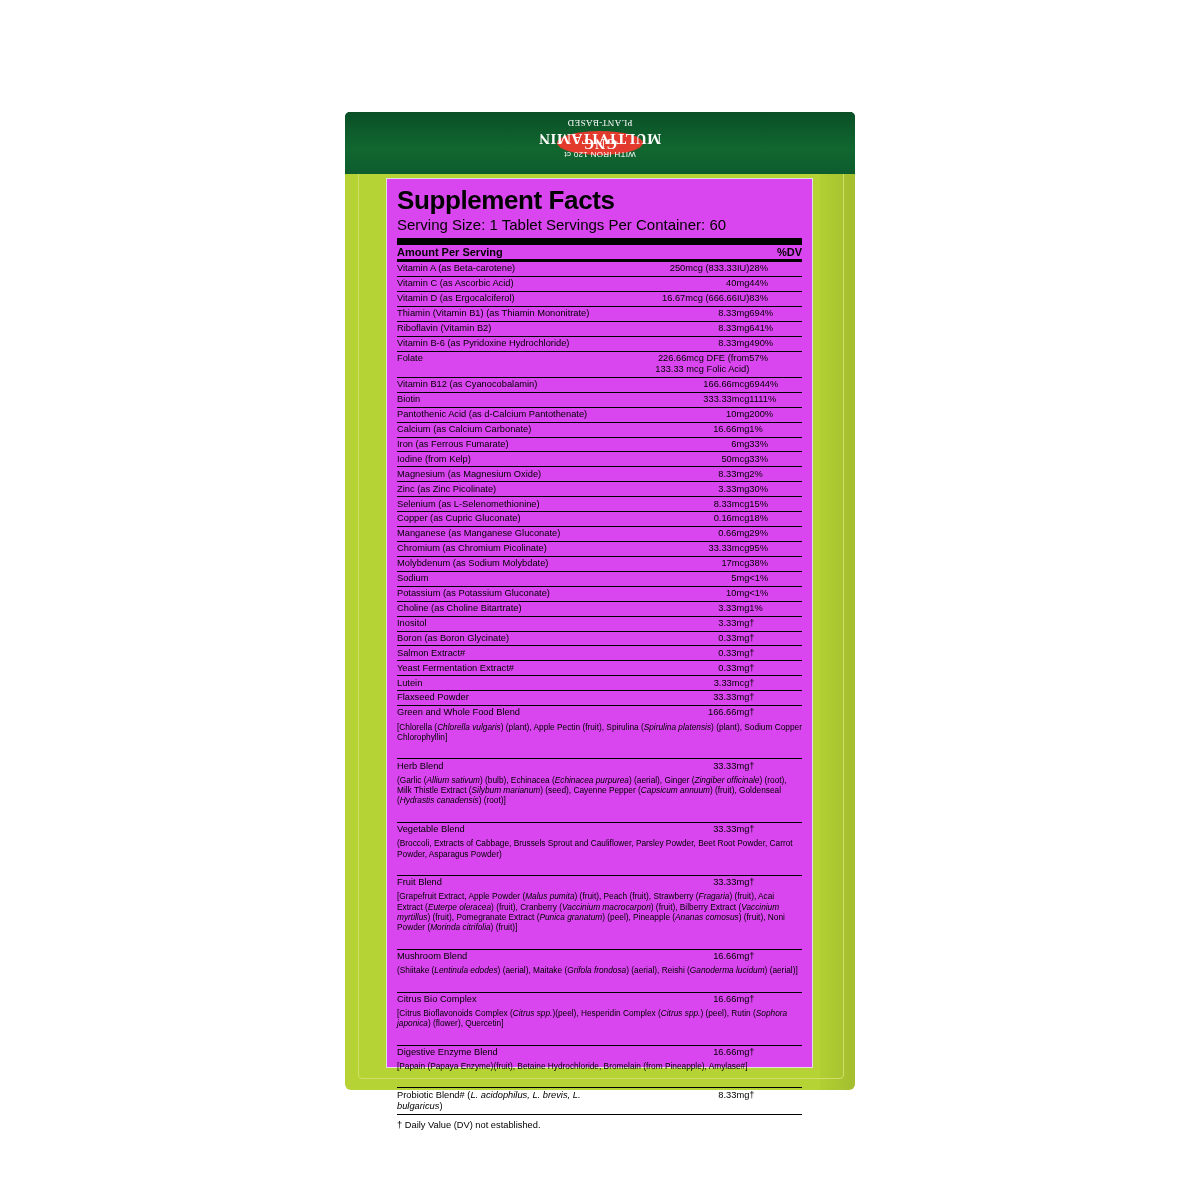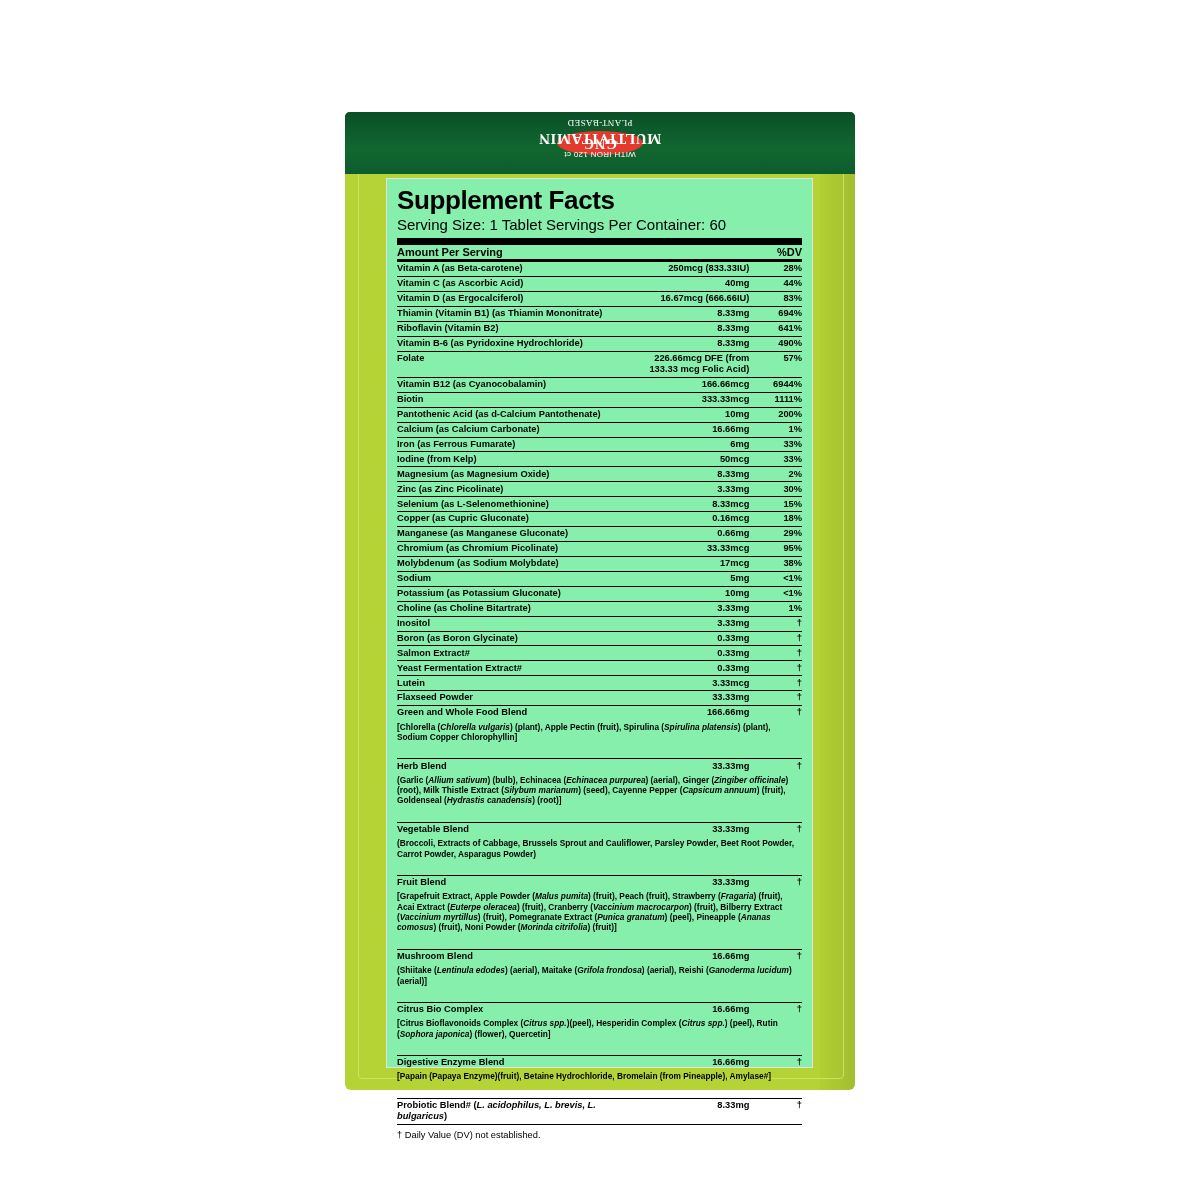--- a/index.html
+++ b/index.html
@@ -117,21 +117,21 @@
     border-radius: 0 6px 6px 0;
   }
 
   
   .panel {
     position: absolute;
     left: 386px;
     top: 178px;
     width: 427px;
     height: 890px;
-    background: #86efac;
+    background: #d946ef;
     border: 1px solid #e2e2e2;
     box-sizing: border-box;
     padding: 8px 10px 6px 10px;
     color: #000000;
   }
   .sf-title {
     font-size: 26px;
     font-weight: bold;
     letter-spacing: -0.4px;
     line-height: 1.05;
@@ -152,31 +152,30 @@
     font-weight: bold;
     padding: 1px 0 1px 0;
     gap: 40px;
   }
 
   table.facts {
     width: 100%;
     border-collapse: collapse;
     table-layout: fixed;
     font-size: 9.3px;
-    font-weight: bold;
   }
   table.facts td {
     border-bottom: 0.8px solid #000;
     padding: 1.3px 0 1.3px 0;
     vertical-align: top;
     line-height: 1.22;
   }
   td.c-name { width: 57%; padding-right: 3px; }
   td.c-amt  { width: 30%; text-align: right; padding-right: 6px; }
-  td.c-dv   { width: 13%; text-align: right; }
+  td.c-dv   { width: 13%; text-align: left; }
   tr.sub td {
     font-size: 8.3px;
     line-height: 1.25;
     padding-top: 1.5px;
     padding-bottom: 16px;
   }
   .ital { font-style: italic; }
   .footnote {
     font-size: 9.3px;
     padding-top: 5px;

